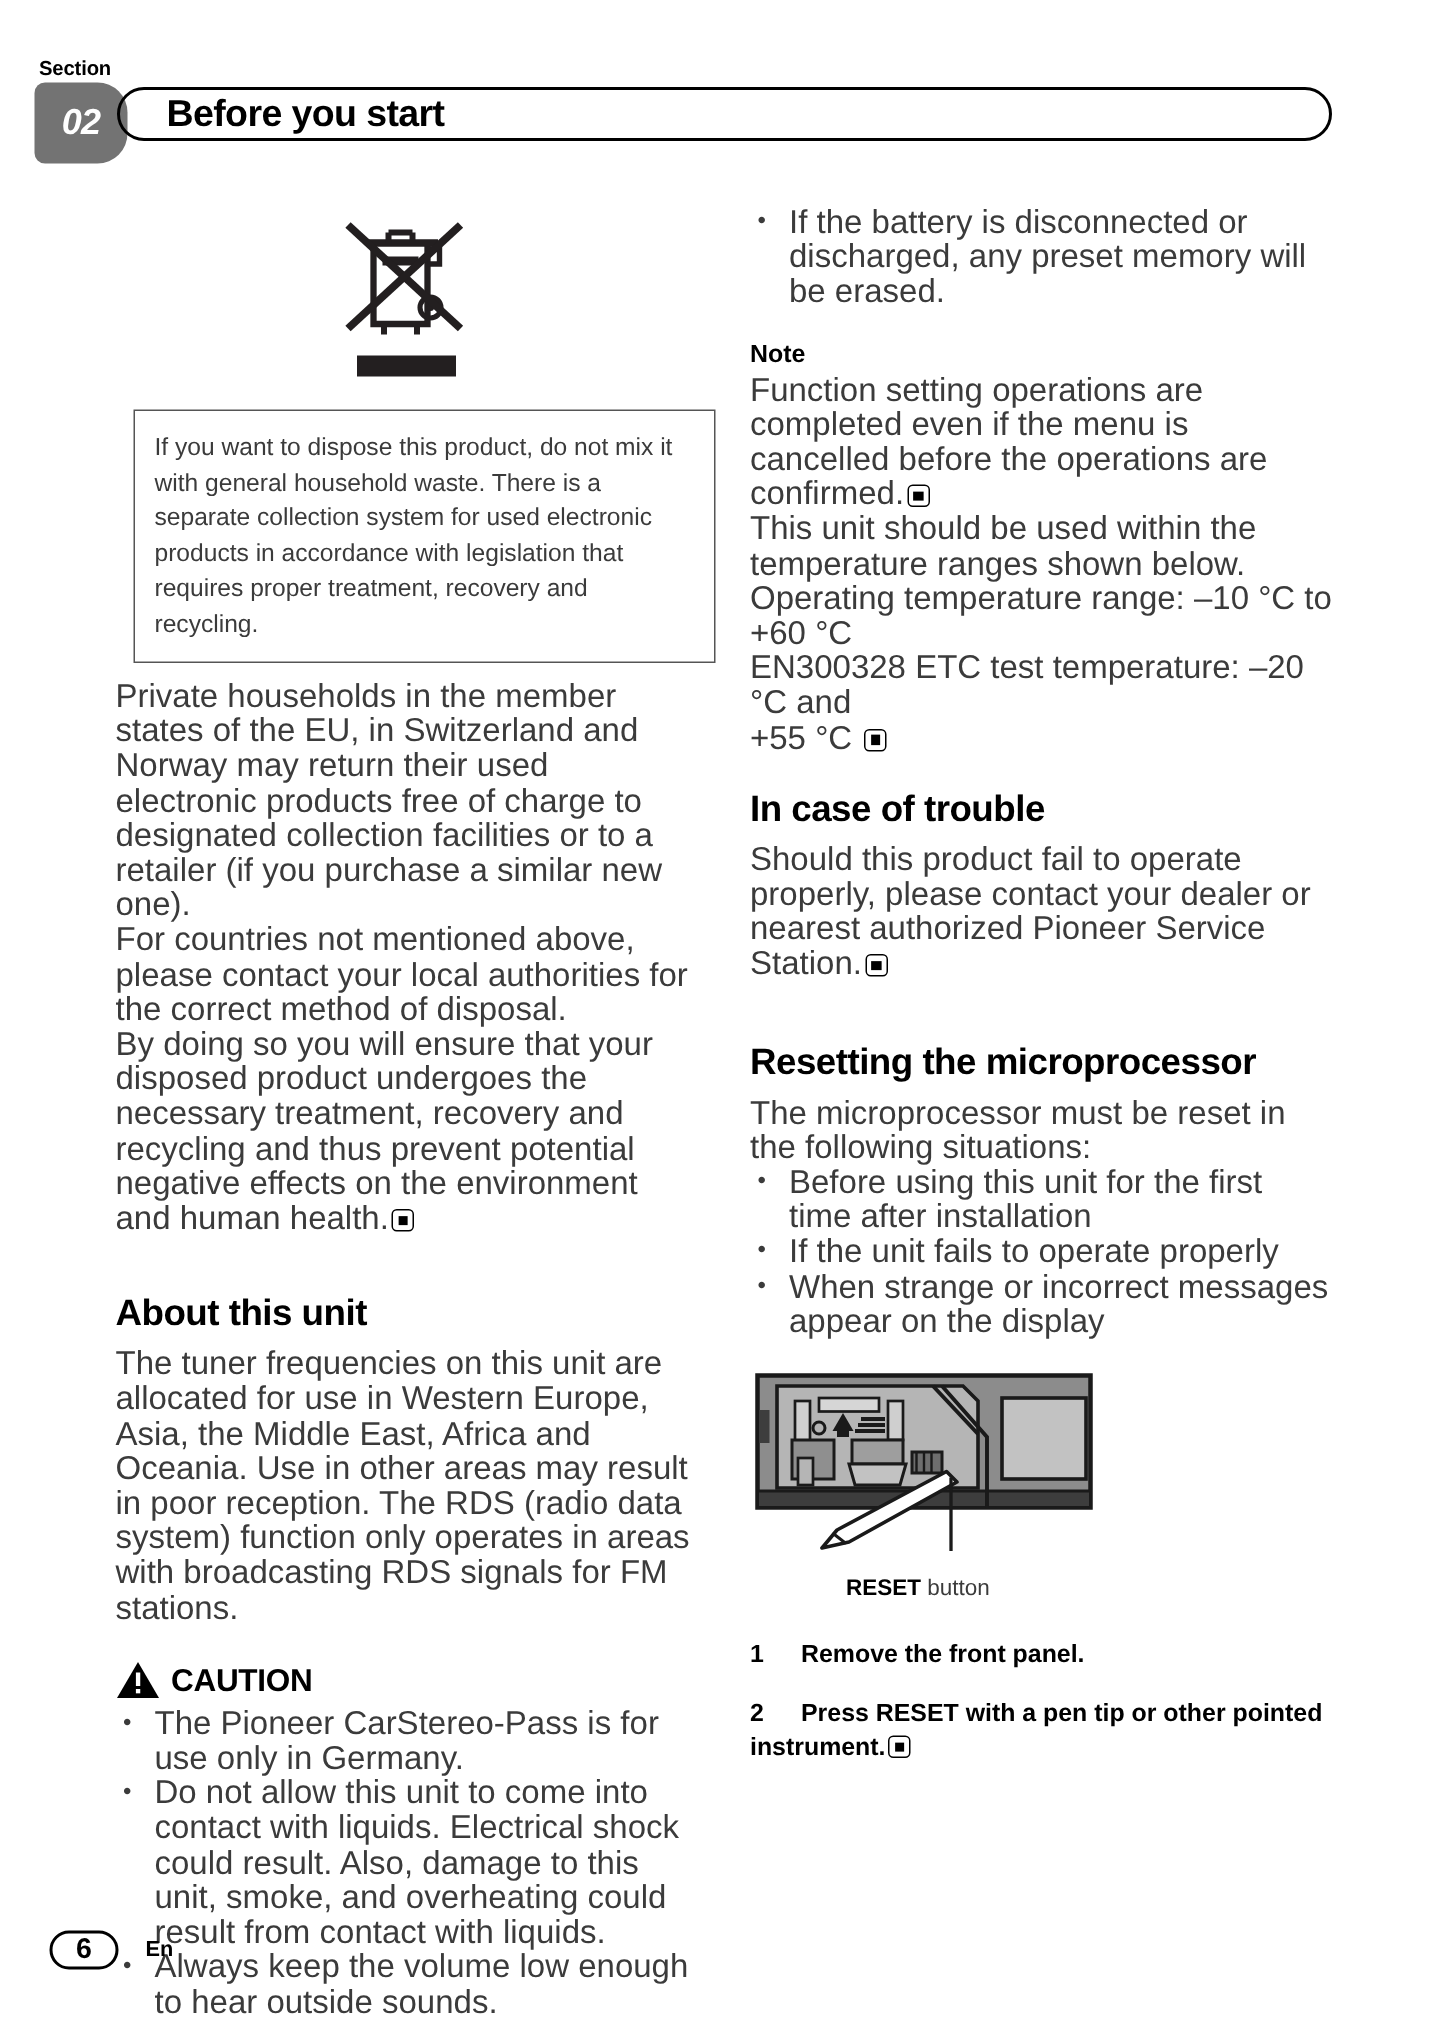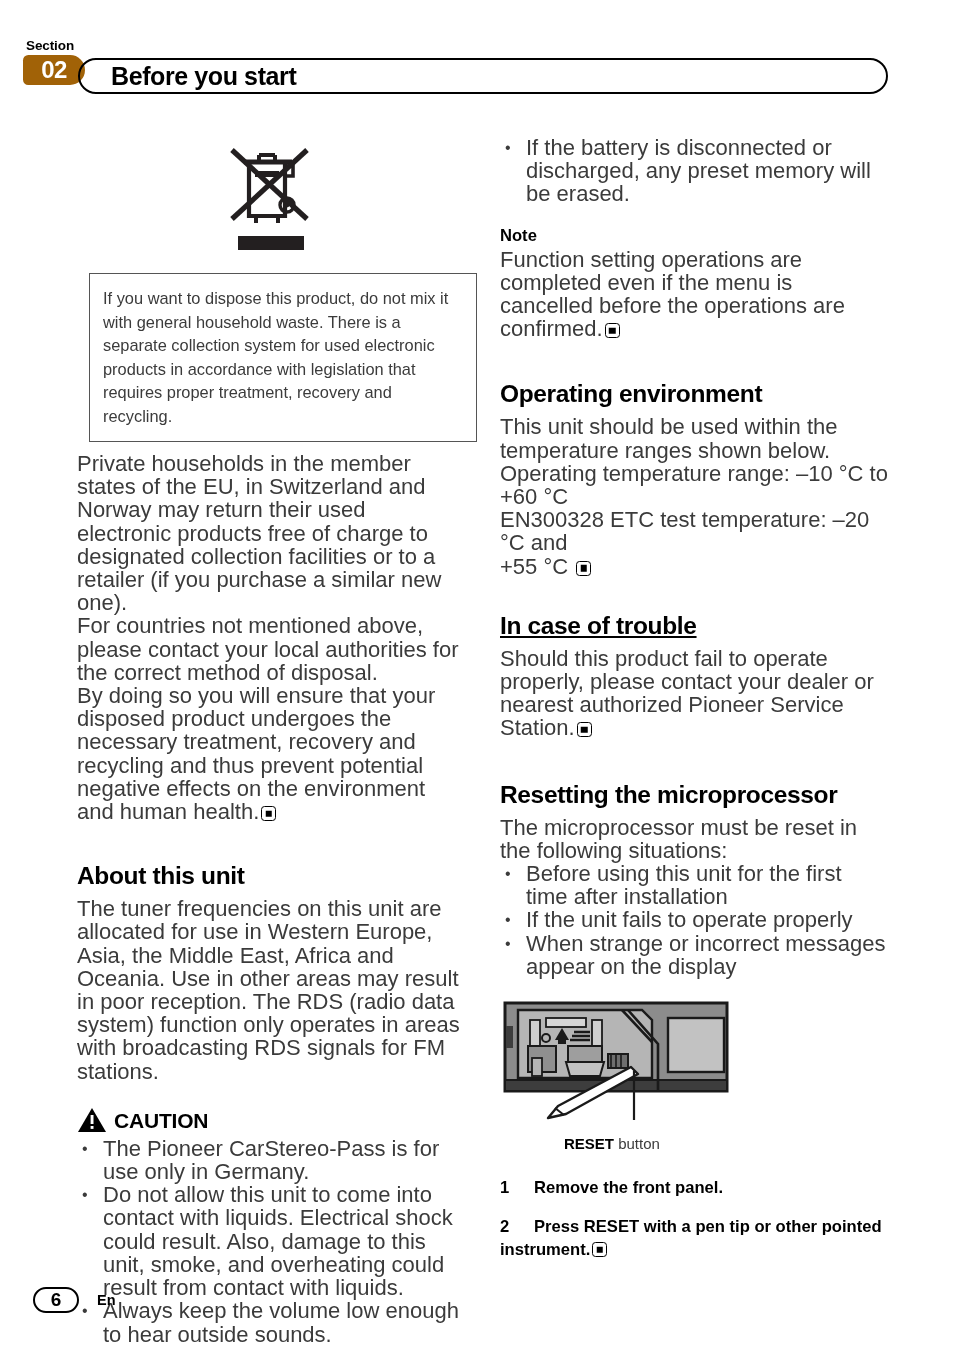--- a/index.html
+++ b/index.html
@@ -26,30 +26,31 @@
     position: absolute;
     left: 26px; top: 38px;
     font-size: 13.5px;
     font-weight: bold;
     letter-spacing: -0.1px;
     color: #000;
   }
   .section-badge {
     position: absolute;
     left: 23px; top: 55px;
-    width: 62px; height: 30px;
-    background: #a16207;
+    width: 62px; height: 54px;
+    background: #737373;
     border-radius: 7px 20px 20px 7px;
     color: #fff;
     font-size: 24px;
     font-weight: bold;
     display: flex;
     align-items: center;
     justify-content: center;
     letter-spacing: -0.5px;
+    font-style: italic;
   }
   .header-bar {
     position: absolute;
     left: 78px; top: 58px;
     width: 810px; height: 36px;
     border: 2.2px solid #000;
     border-radius: 19px;
     box-sizing: border-box;
   }
   .header-title {
@@ -288,27 +289,26 @@
 
 <div class="column" id="col-right">
 
   <ul class="bullets">
     <li class="body">If the battery is disconnected or discharged, any preset memory will be erased.</li>
   </ul>
 
   <h3 class="subhead" style="margin-top:19px;">Note</h3>
   <p class="body"><span>Function setting operations are completed even if the menu is cancelled before the operations are confirmed.</span><span class="eos"></span></p>
 
-  <h2 class="head" style="margin-top:39px;">Operating environment</h2>
   <p class="body">This unit should be used within the temperature ranges shown below.</p>
   <p class="body">Operating temperature range: –10 °C to +60 °C</p>
   <p class="body">EN300328 ETC test temperature: –20 °C and</p>
   <p class="body"><span>+55 °C</span> <span class="eos"></span></p>
 
-  <h2 class="head" style="margin-top:33px;text-decoration:underline;">In case of trouble</h2>
+  <h2 class="head" style="margin-top:22px;">In case of trouble</h2>
   <p class="body"><span>Should this product fail to operate properly, please contact your dealer or nearest authorized Pioneer Service Station.</span><span class="eos"></span></p>
 
   <h2 class="head" style="margin-top:40px;">Resetting the microprocessor</h2>
   <p class="body">The microprocessor must be reset in the following situations:</p>
 
   <ul class="bullets">
     <li class="body">Before using this unit for the first time after installation</li>
     <li class="body">If the unit fails to operate properly</li>
     <li class="body">When strange or incorrect messages appear on the display</li>
   </ul>

